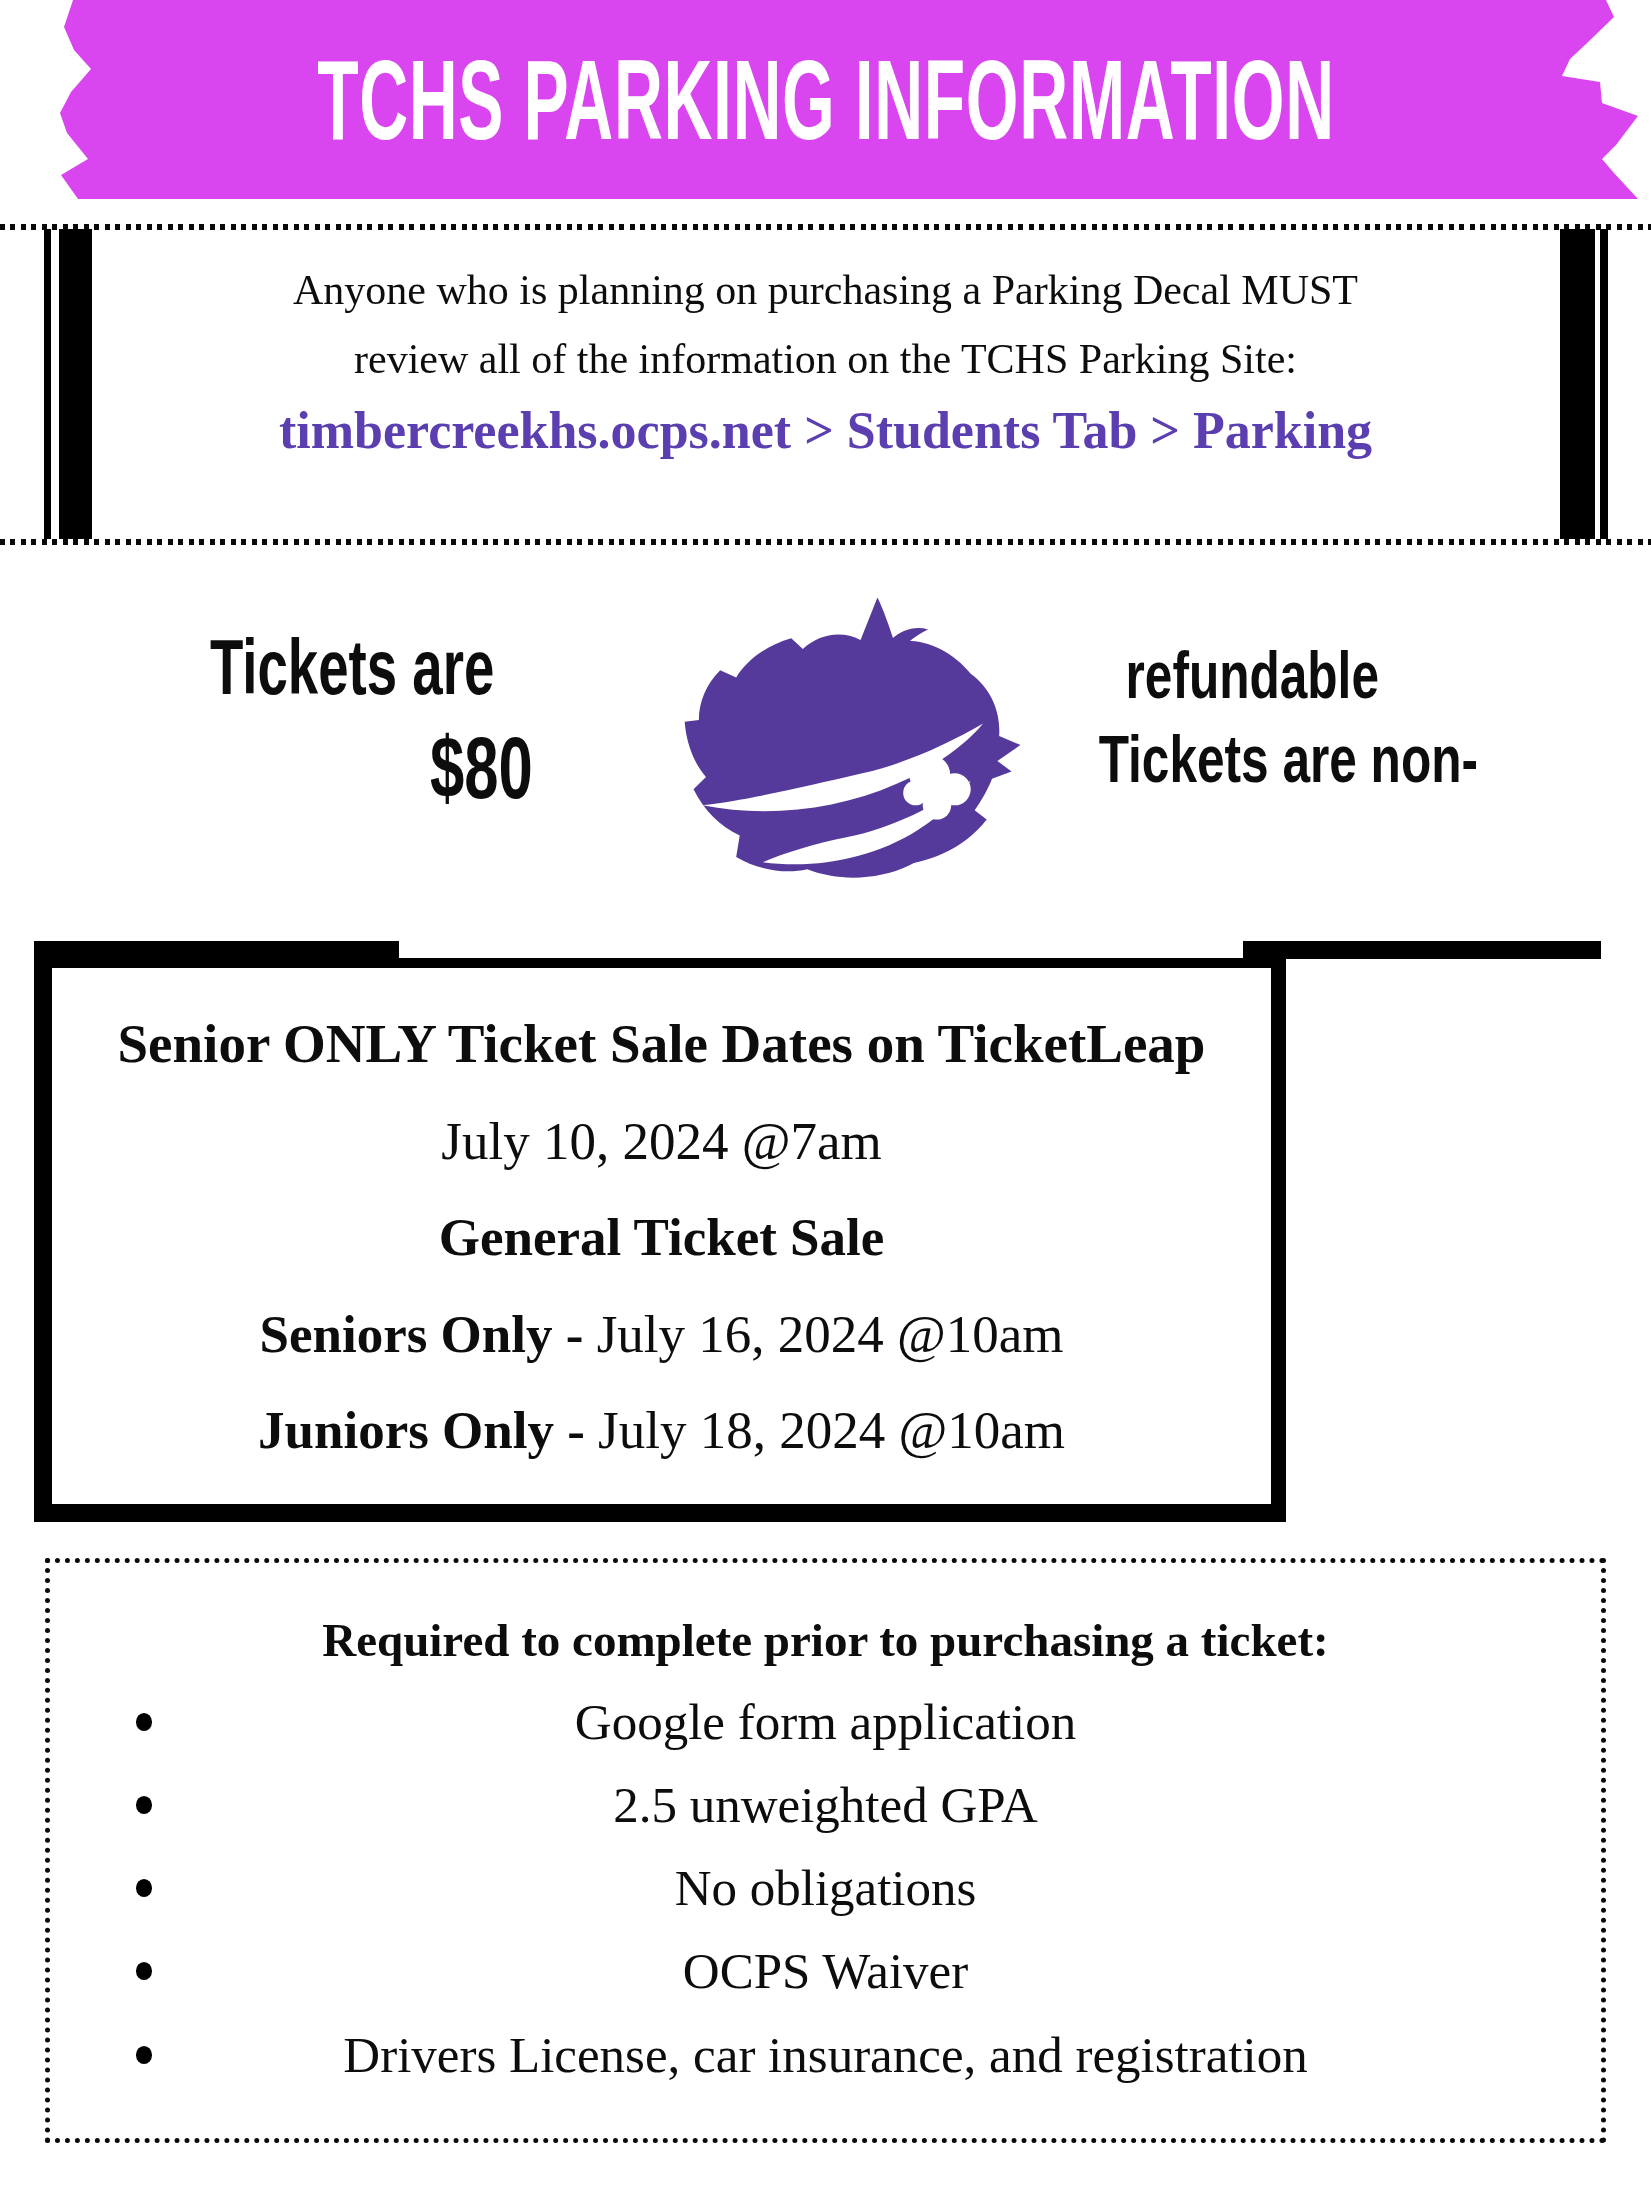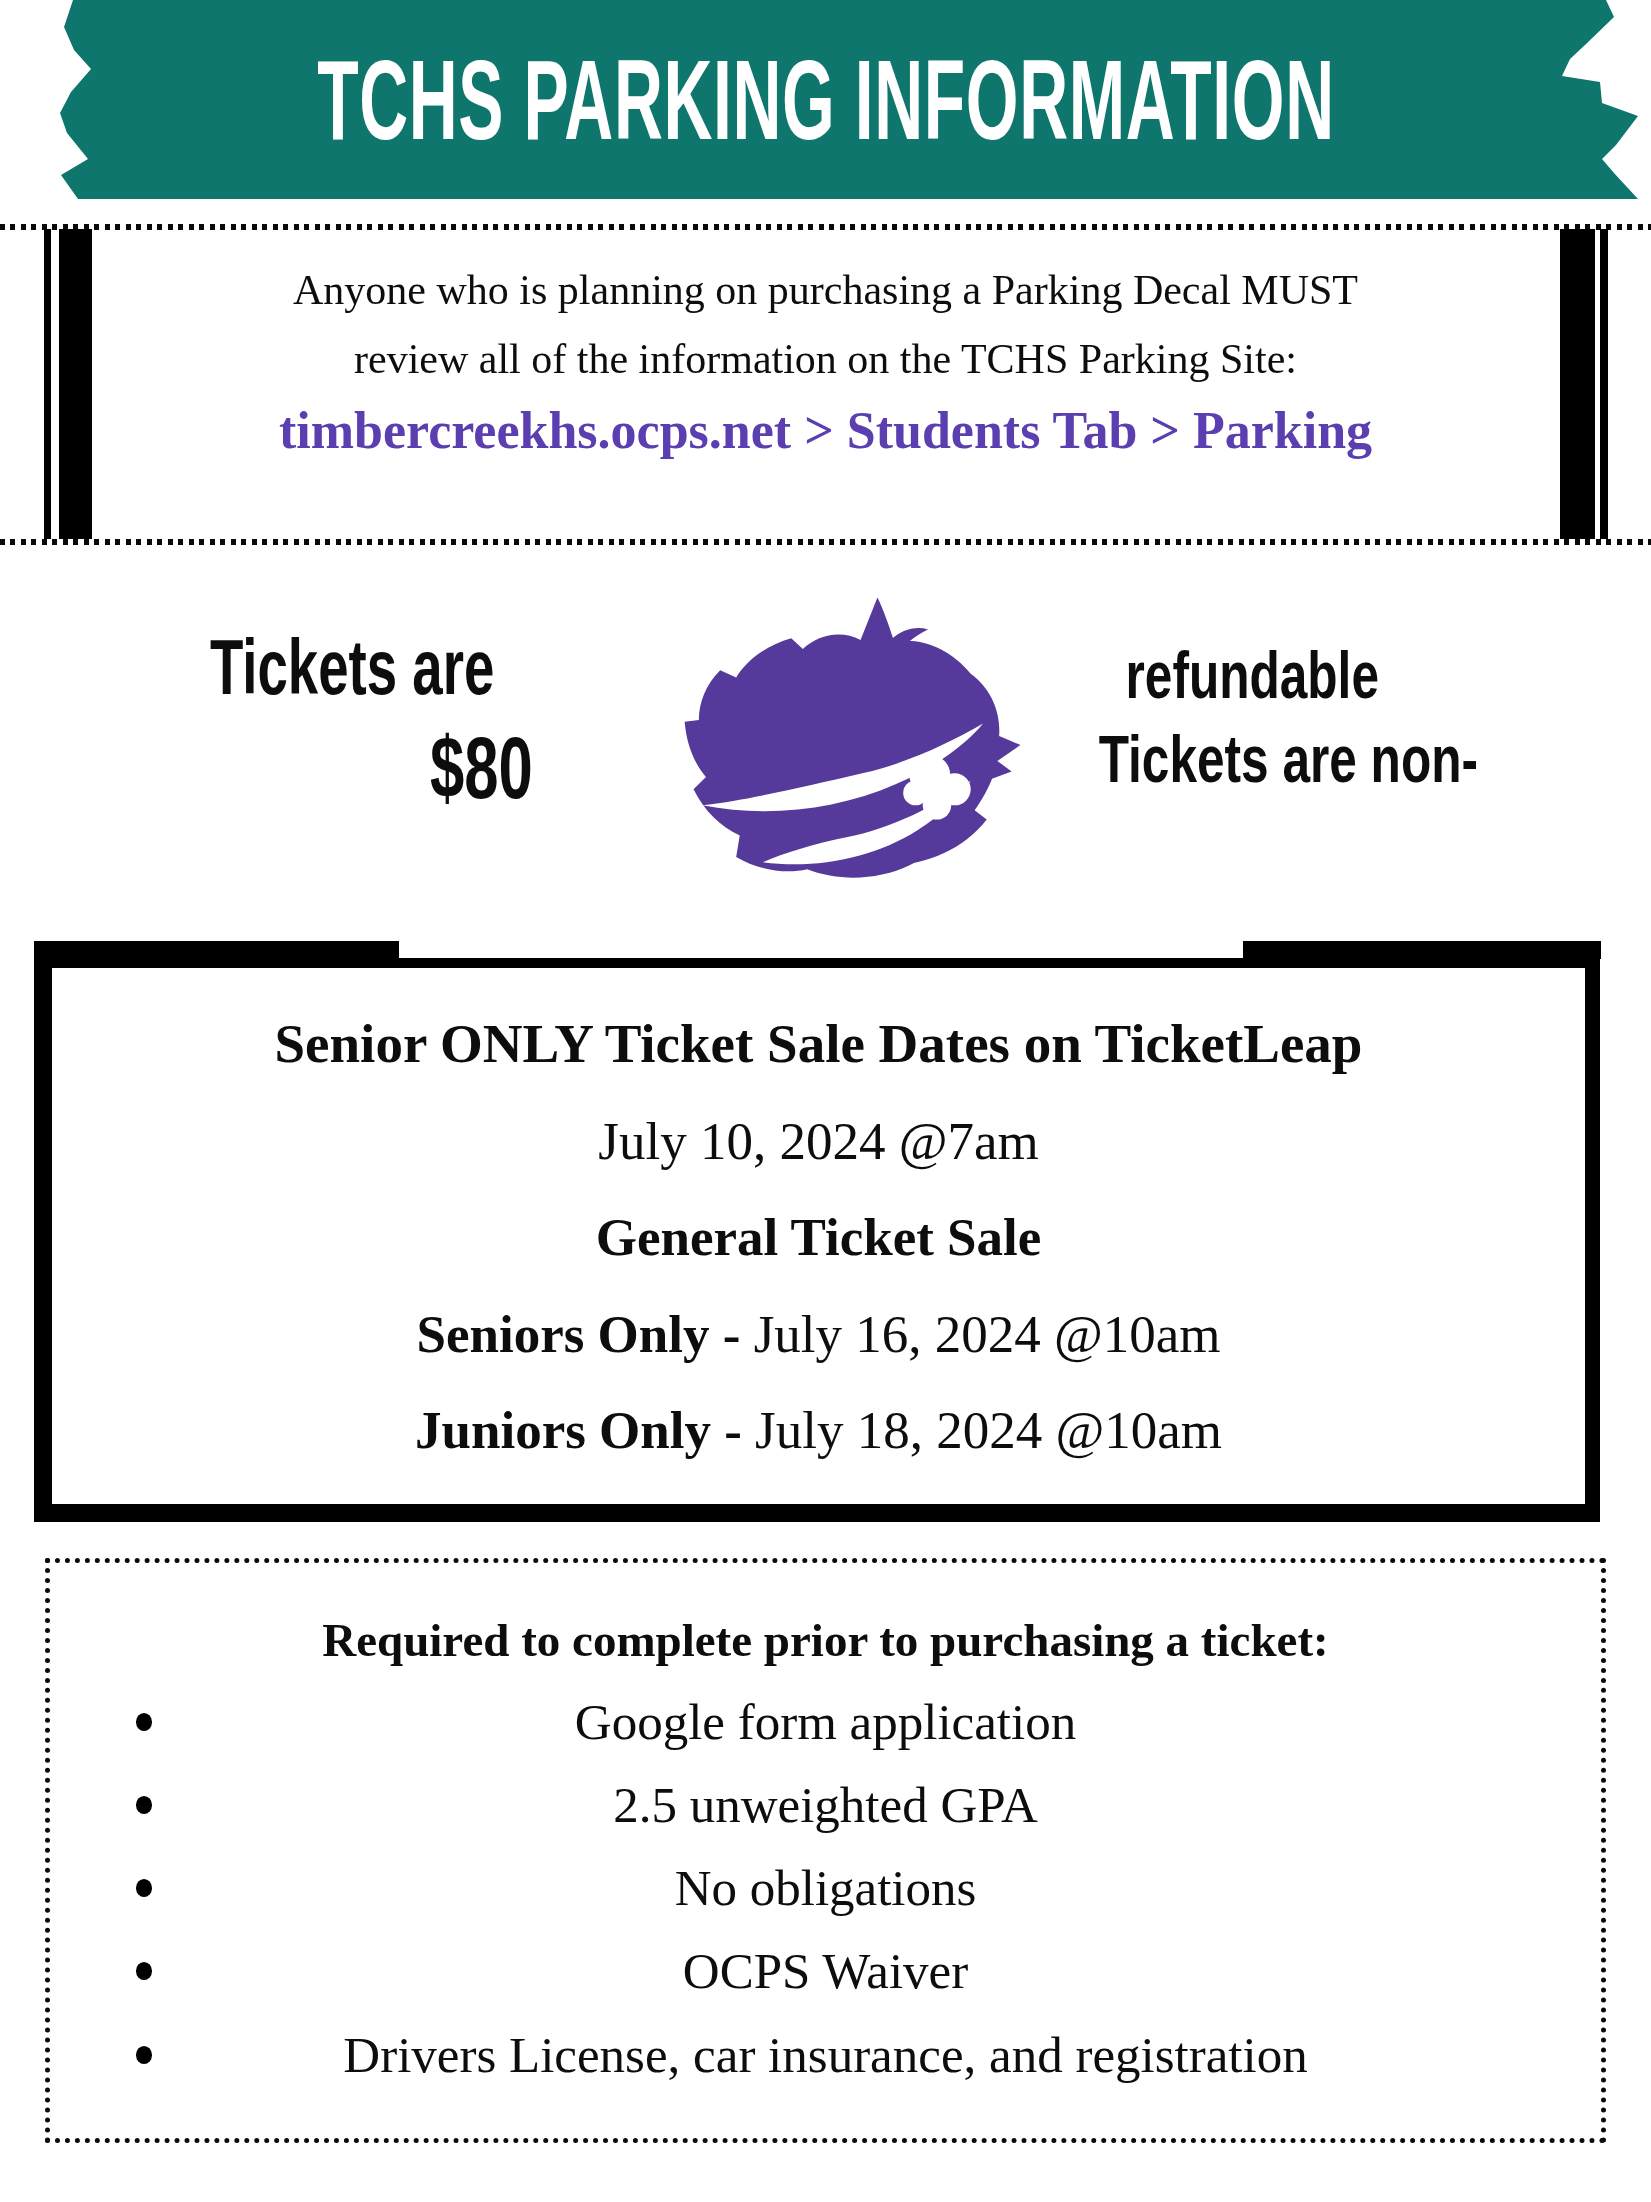--- a/index.html
+++ b/index.html
@@ -1,20 +1,20 @@
 <!DOCTYPE html>
 <html style="--purple-link: #5b3fb0; --purple-logo: #563a9b; --banner-black: #000000;"><head>
 <meta charset="utf-8">
 <style>
   html,body{margin:0;padding:0;background:#fff;}
   .page{position:relative;width:1652px;height:2202px;background:#ffffff;overflow:hidden;
         font-family:"Liberation Serif","DejaVu Serif",serif;color:#0d0d0d;}
 
   
-  .banner{position:absolute;left:0;top:0;width:1652px;height:199px;background:#0f766e;
+  .banner{position:absolute;left:0;top:0;width:1652px;height:199px;background:#d946ef;
     display:flex;align-items:center;justify-content:center;
     clip-path:polygon(73px 0,1606px 0,1614px 17px,1585px 45px,1570px 59px,1562px 76px,
       1600px 82px,1602px 103px,1638px 116px,1616px 145px,1602px 159px,1614px 173px,
       1638px 199px,78px 199px,61px 175px,88px 159px,67px 133px,60px 113px,71px 92px,
       91px 69px,74px 50px,64px 27px);}
   .banner-title{color:#fff;font-family:"Liberation Sans","DejaVu Sans",sans-serif;
     font-weight:700;font-size:113px;letter-spacing:1px;white-space:nowrap;
     display:inline-block;transform:scaleX(0.60);}
 
   
@@ -35,21 +35,21 @@
   .price-left .l1{font-size:78px;transform:scaleX(0.70);line-height:96px;}
   .price-left .l2{font-size:88px;transform:scaleX(0.70);line-height:105px;}
   .price-right{position:absolute;left:1032px;top:633px;width:440px;text-align:center;}
   .price-right .l1{font-size:67px;transform:scaleX(0.74);line-height:84px;}
   .price-right .l2{font-size:67px;transform:scaleX(0.74);line-height:84px;}
   .wolf-wrap{position:absolute;left:658px;top:583px;width:382px;height:315px;}
   .wolf-wrap svg{width:100%;height:100%;}
   .wolf-purple{fill:var(--purple-logo,#563a9b);} .wolf-white{fill:#ffffff;}
 
   
-  .sale-box{position:absolute;left:34px;top:958px;width:1566px;height:564px;
+  .sale-box{position:absolute;left:34px;top:958px;width:1252px;height:564px;
     box-sizing:border-box;border:solid #000;border-width:10.5px 15.3px 18px 18px;
     display:flex;flex-direction:column;justify-content:space-evenly;
     text-align:center;padding:7.6px 19px;}
   .tab{position:absolute;height:18px;background:#000;top:941px;}
   .tab-left{left:34px;width:365px;} .tab-right{left:1243px;width:358px;}
   .sale-title{font-size:55px;font-weight:700;margin:0;}
   .sale-line{font-size:53px;margin:0;}
   .sale-line b{font-weight:700;}
 
   

